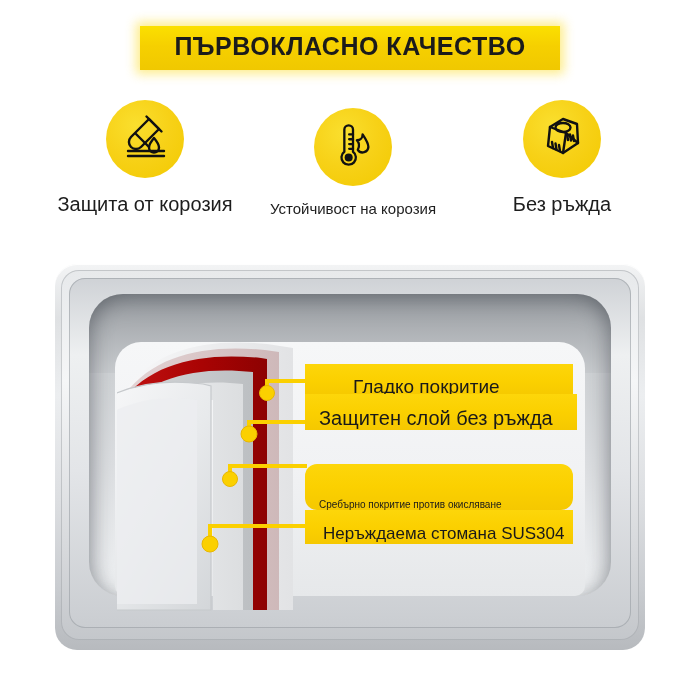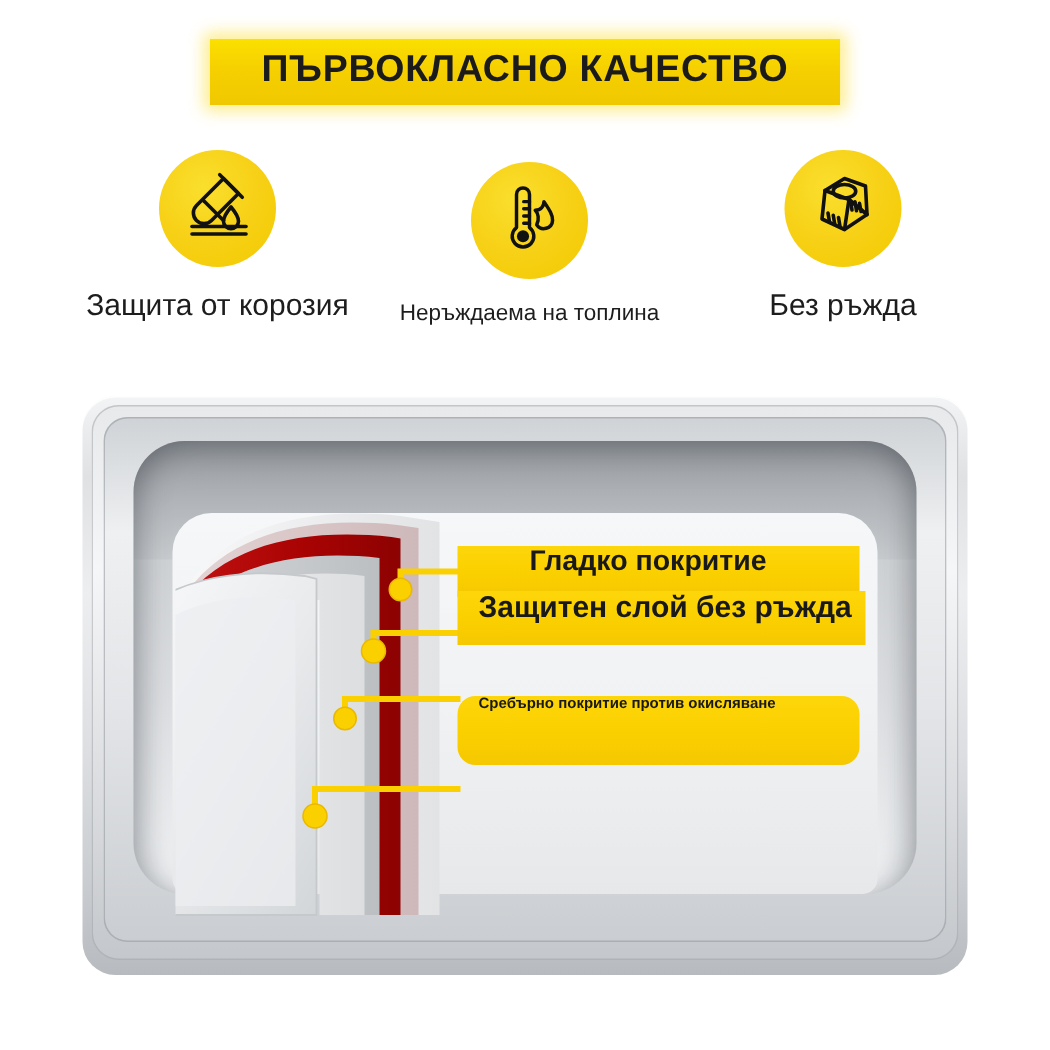--- a/index.html
+++ b/index.html
@@ -158,24 +158,23 @@
     left: 0; top: 0;
     width: 700px; height: 700px;
     pointer-events: none;
   }
 
   
   .callout {
     position: absolute;
     background: linear-gradient(180deg, #fdd60a 0%, #fbd000 50%, #f5c800 100%);
     display: flex;
-    align-items: flex-start;
+    align-items: flex-end;
     color: #191919;
     box-sizing: border-box;
-    font-weight: bold;
   }
   #callout-0 { left: 305px; top: 364px; width: 268px; height: 34px; padding-left: 48px; font-size: 19px; }
   #callout-1 { left: 305px; top: 394px; width: 272px; height: 36px; padding-left: 14px; font-size: 20px; }
   #callout-2 { left: 305px; top: 464px; width: 268px; height: 46px; padding-left: 14px; font-size: 10px; border-radius: 12px; }
   #callout-3 { left: 305px; top: 510px; width: 268px; height: 34px; padding-left: 18px; font-size: 17px; }
 </style>
 </head>
 <body>
 
 <div id="page">
@@ -208,21 +207,21 @@
       <div class="feature-circle">
         <span>
           <svg width="50" height="50" viewBox="0 0 52 52" fill="none" stroke="#111111" stroke-width="2.4" stroke-linecap="round" stroke-linejoin="round">
             <path d="M26 33 V10 a4.5 4.5 0 0 0-9 0 v23 a7.5 7.5 0 1 0 9 0 Z"></path>
             <circle cx="21.5" cy="39" r="4.2" fill="#111111" stroke="none"></circle>
             <path d="M26 15 h-4 M26 20 h-4 M26 25 h-4 M26 30 h-4"></path>
             <path d="M36 15 c4 6 6 9 6 13 a6 6 0 0 1-11 3 c2-4 1-8-1-10 c4 0 6-3 6-6 Z"></path>
           </svg>
         </span>
       </div>
-      <div class="feature-label">Неръждаема на топлина</div>
+      <div class="feature-label">Устойчивост на корозия</div>
     </div>
 
     <div class="feature" id="feature-2">
       <div class="feature-circle">
         <span>
           <svg width="52" height="52" viewBox="0 0 52 52" fill="none" stroke="#111111" stroke-width="2.4" stroke-linecap="round" stroke-linejoin="round">
             <path d="M14 16 L27 8 L41 13 L42 32 L27 42 L12 35 Z"></path>
             <path d="M14 16 L30 22 L42 32"></path>
             <path d="M30 22 L27 42"></path>
             <ellipse cx="27" cy="16.5" rx="7.5" ry="4.5"></ellipse>
@@ -314,14 +313,17 @@
 
   <div class="callout" id="callout-0">
     <span>Гладко покритие</span>
   </div>
   <div class="callout" id="callout-1">
     <span>Защитен слой без ръжда</span>
   </div>
   <div class="callout" id="callout-2">
     <span>Сребърно покритие против окисляване</span>
   </div>
+  <div class="callout" id="callout-3">
+    <span>Неръждаема стомана SUS304</span>
+  </div>
 
 </div>
 
 </body></html>

